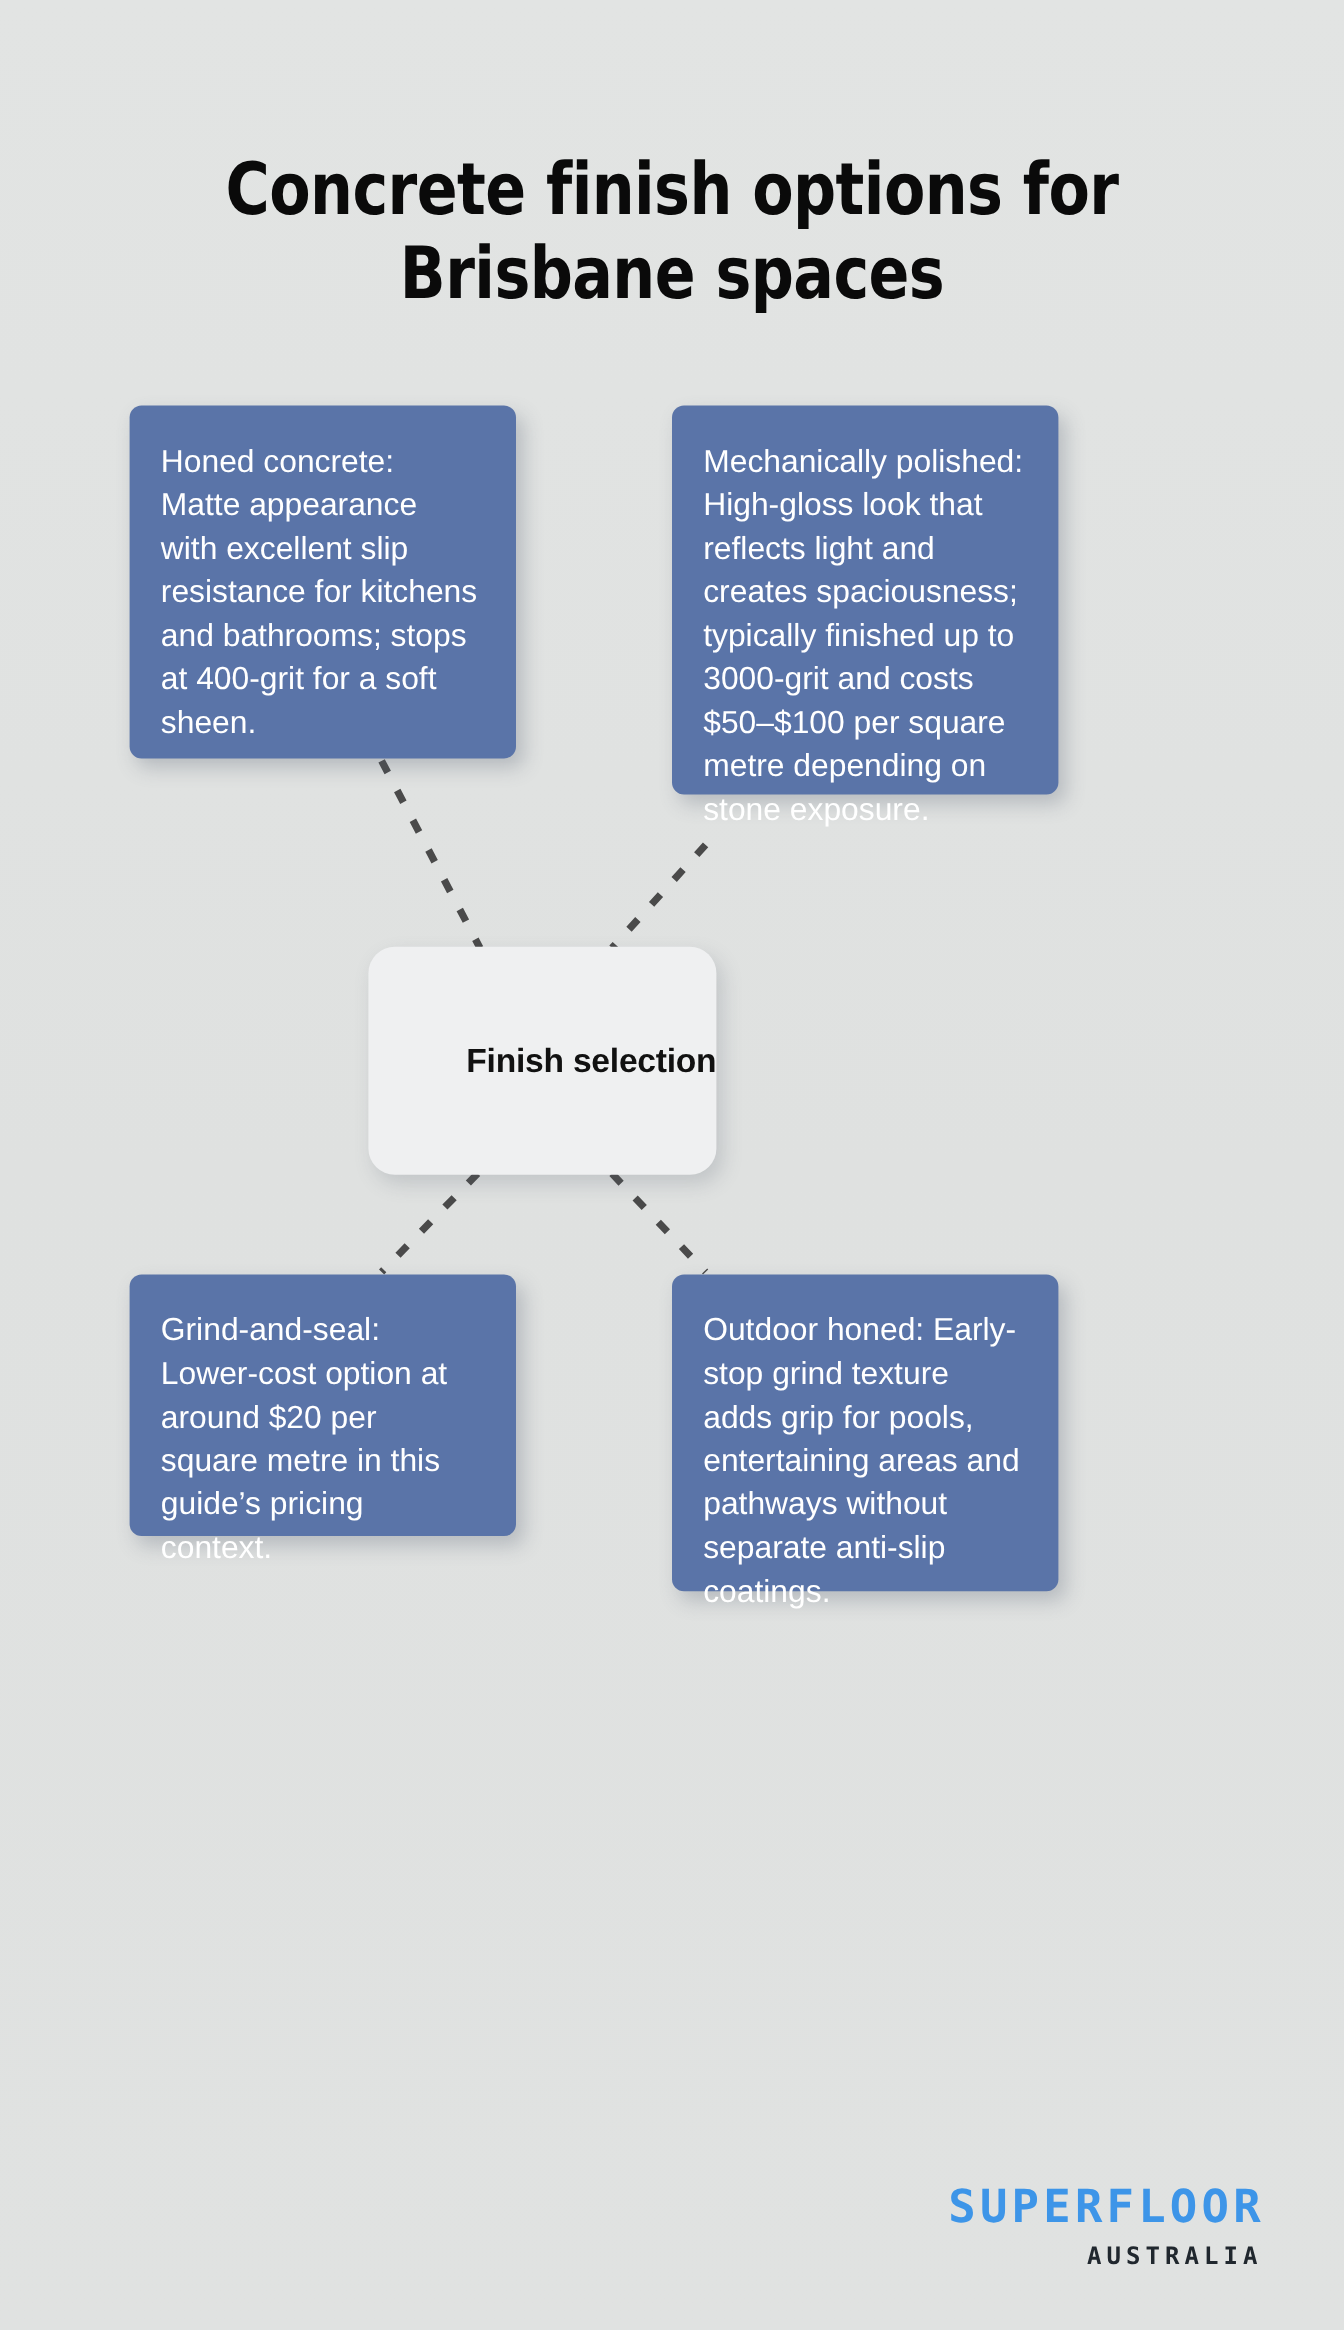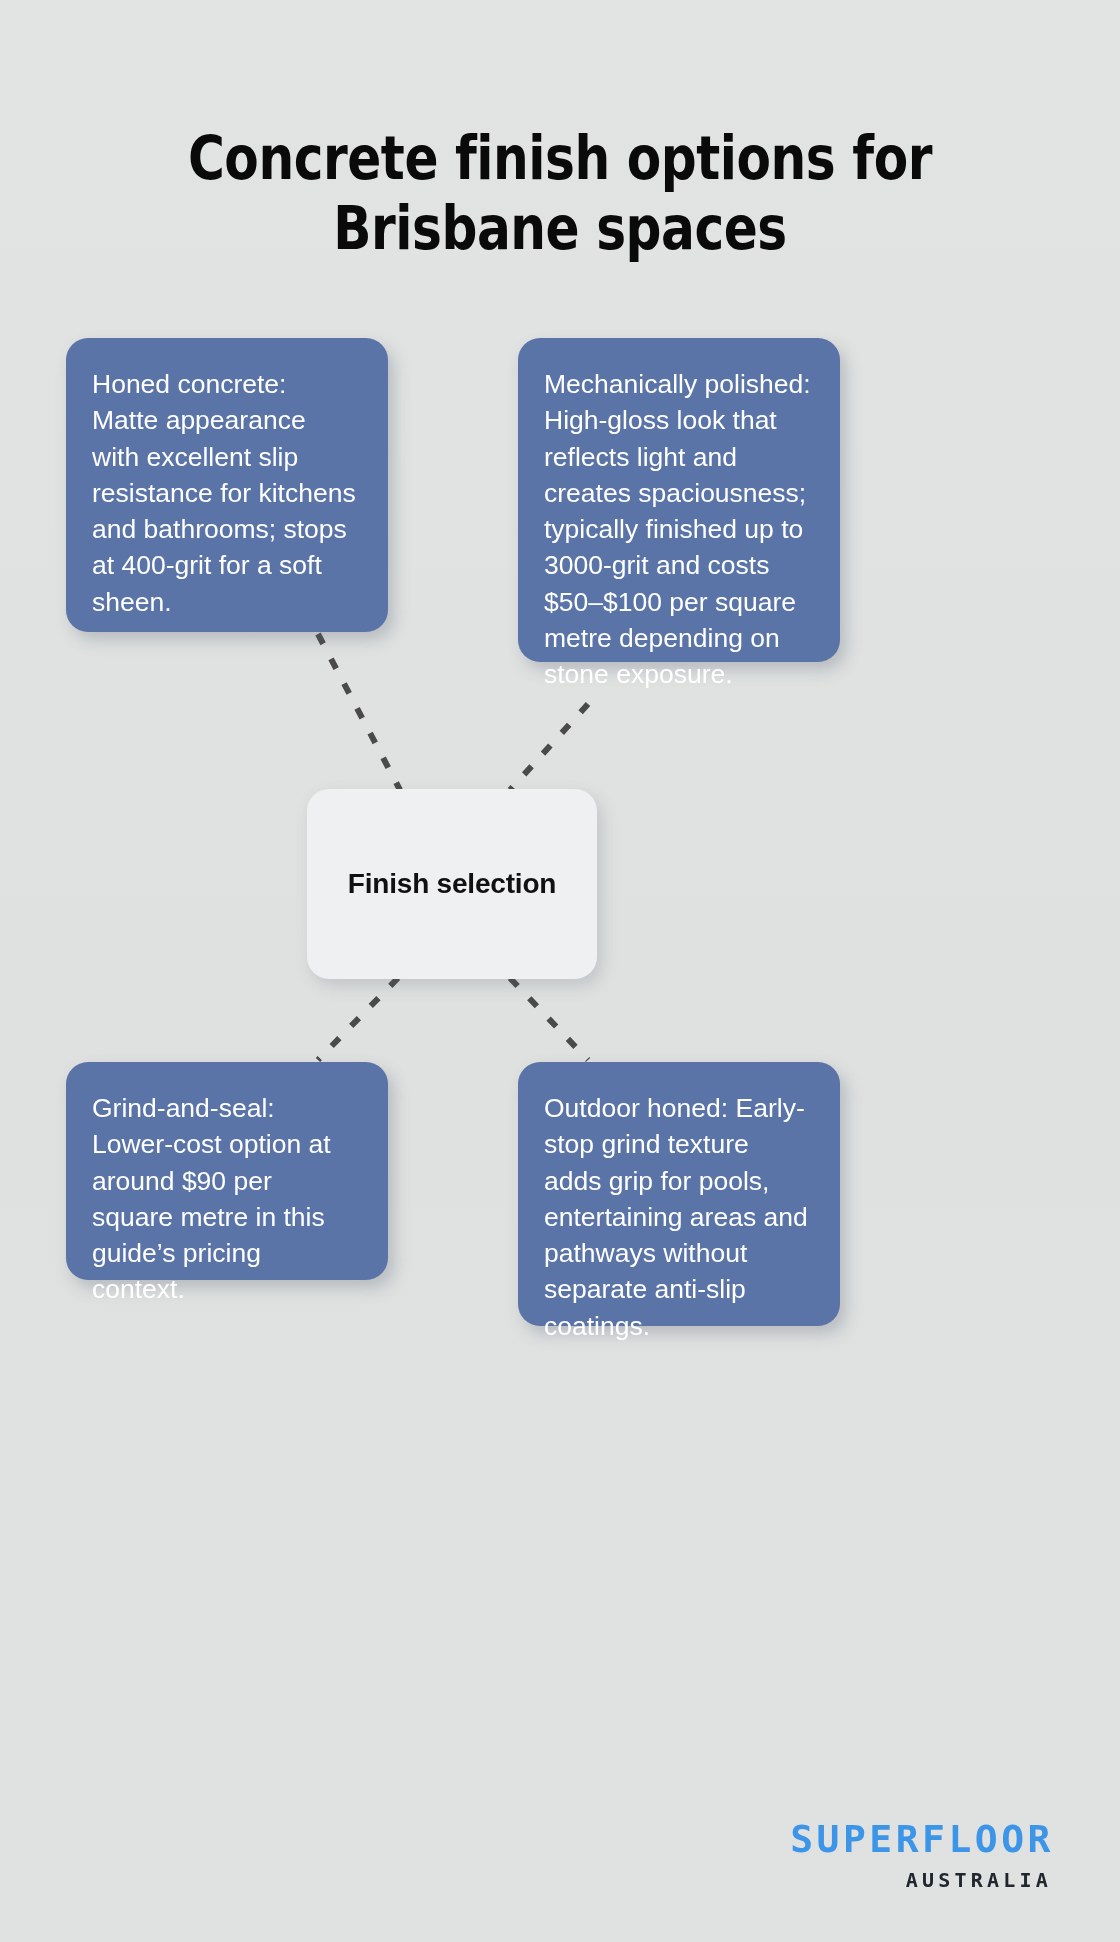--- a/index.html
+++ b/index.html
@@ -45,28 +45,29 @@
     top: 0;
     width: 1120px;
     height: 1942px;
     pointer-events: none;
   }
 
   
   .card {
     position: absolute;
     background: #5a74a8;
-    border-radius: 22px;
+    border-radius: 10px;
     box-shadow: 6px 8px 16px rgba(90,100,115,0.30);
     box-sizing: border-box;
     color: #ffffff;
     font-size: 26.5px;
     line-height: 1.37;
     padding: 28px 28px 16px 26px;
     font-weight: 400;
+    margin-left: 42px;
   }
   .card-text {
     display: block;
     white-space: pre-wrap;
   }
 
   #card-tl { left: 66px;  top: 338px;  width: 322px; height: 294px; }
   #card-tr { left: 518px; top: 338px;  width: 322px; height: 324px; }
   #card-bl { left: 66px;  top: 1062px; width: 322px; height: 218px; }
   #card-br { left: 518px; top: 1062px; width: 322px; height: 264px; }
@@ -76,21 +77,21 @@
     position: absolute;
     left: 307px;
     top: 789px;
     width: 290px;
     height: 190px;
     background: #eff0f1;
     border-radius: 22px;
     box-shadow: 5px 7px 16px rgba(90,100,115,0.22);
     display: flex;
     align-items: center;
-    justify-content: center;
+    justify-content: flex-end;
   }
   .center-label {
     font-size: 28px;
     font-weight: 700;
     color: #111111;
     text-align: center;
     letter-spacing: -0.2px;
   }
 
   
@@ -137,21 +138,21 @@
 
   <div class="card" id="card-tl">
     <span class="card-text">Honed concrete: Matte appearance with excellent slip resistance for kitchens and bathrooms; stops at 400-grit for a soft sheen.</span>
   </div>
 
   <div class="card" id="card-tr">
     <span class="card-text">Mechanically polished: High-gloss look that reflects light and creates spaciousness; typically finished up to 3000-grit and costs $50–$100 per square metre depending on stone exposure.</span>
   </div>
 
   <div class="card" id="card-bl">
-    <span class="card-text">Grind-and-seal: Lower-cost option at around $90 per square metre in this guide’s pricing context.</span>
+    <span class="card-text">Grind-and-seal: Lower-cost option at around $20 per square metre in this guide’s pricing context.</span>
   </div>
 
   <div class="card" id="card-br">
     <span class="card-text">Outdoor honed: Early-stop grind texture adds grip for pools, entertaining areas and pathways without separate anti-slip coatings.</span>
   </div>
 
   <div class="center-node">
     <span class="center-label">Finish selection</span>
   </div>
 

